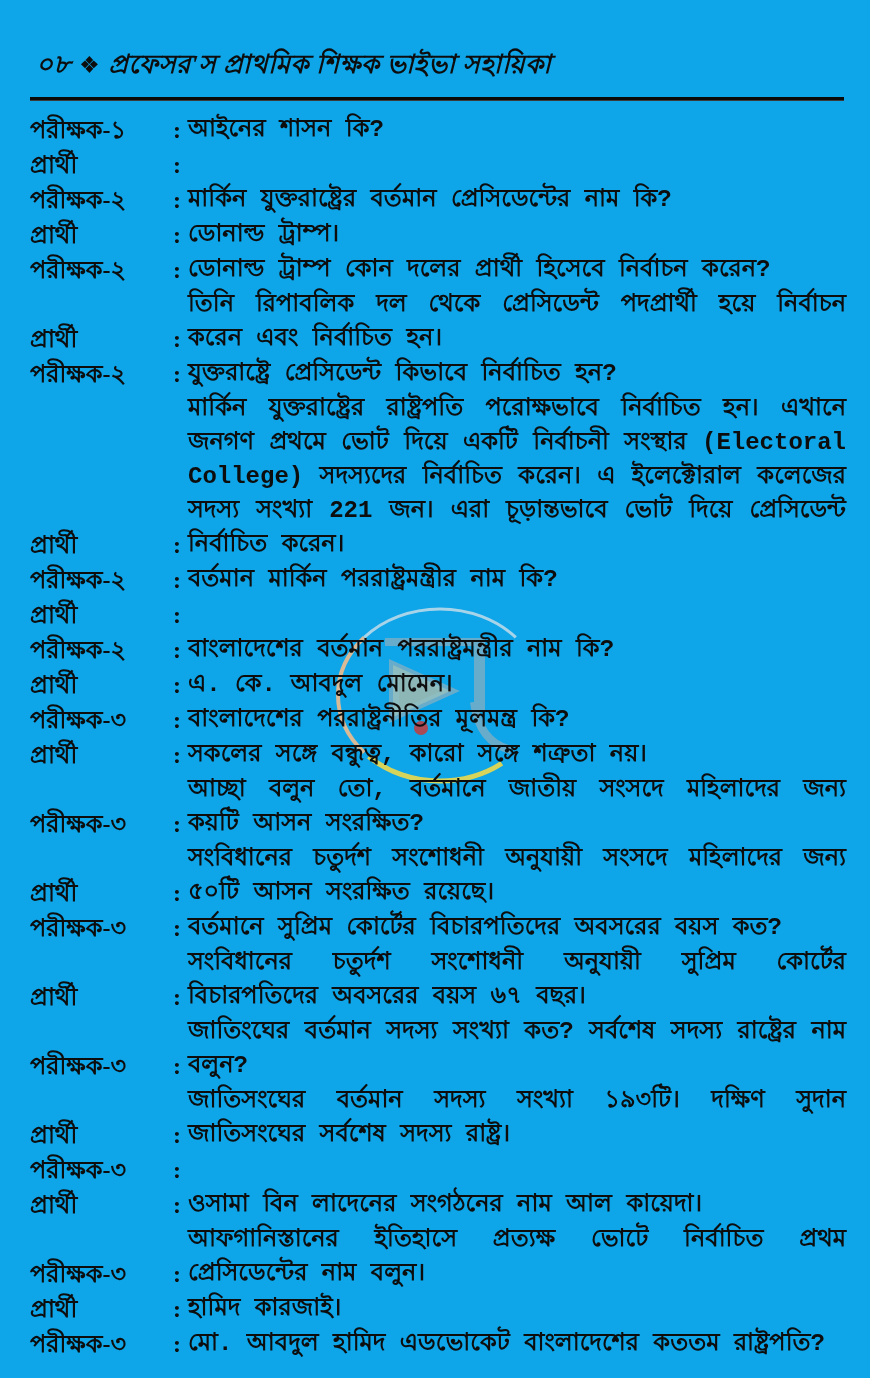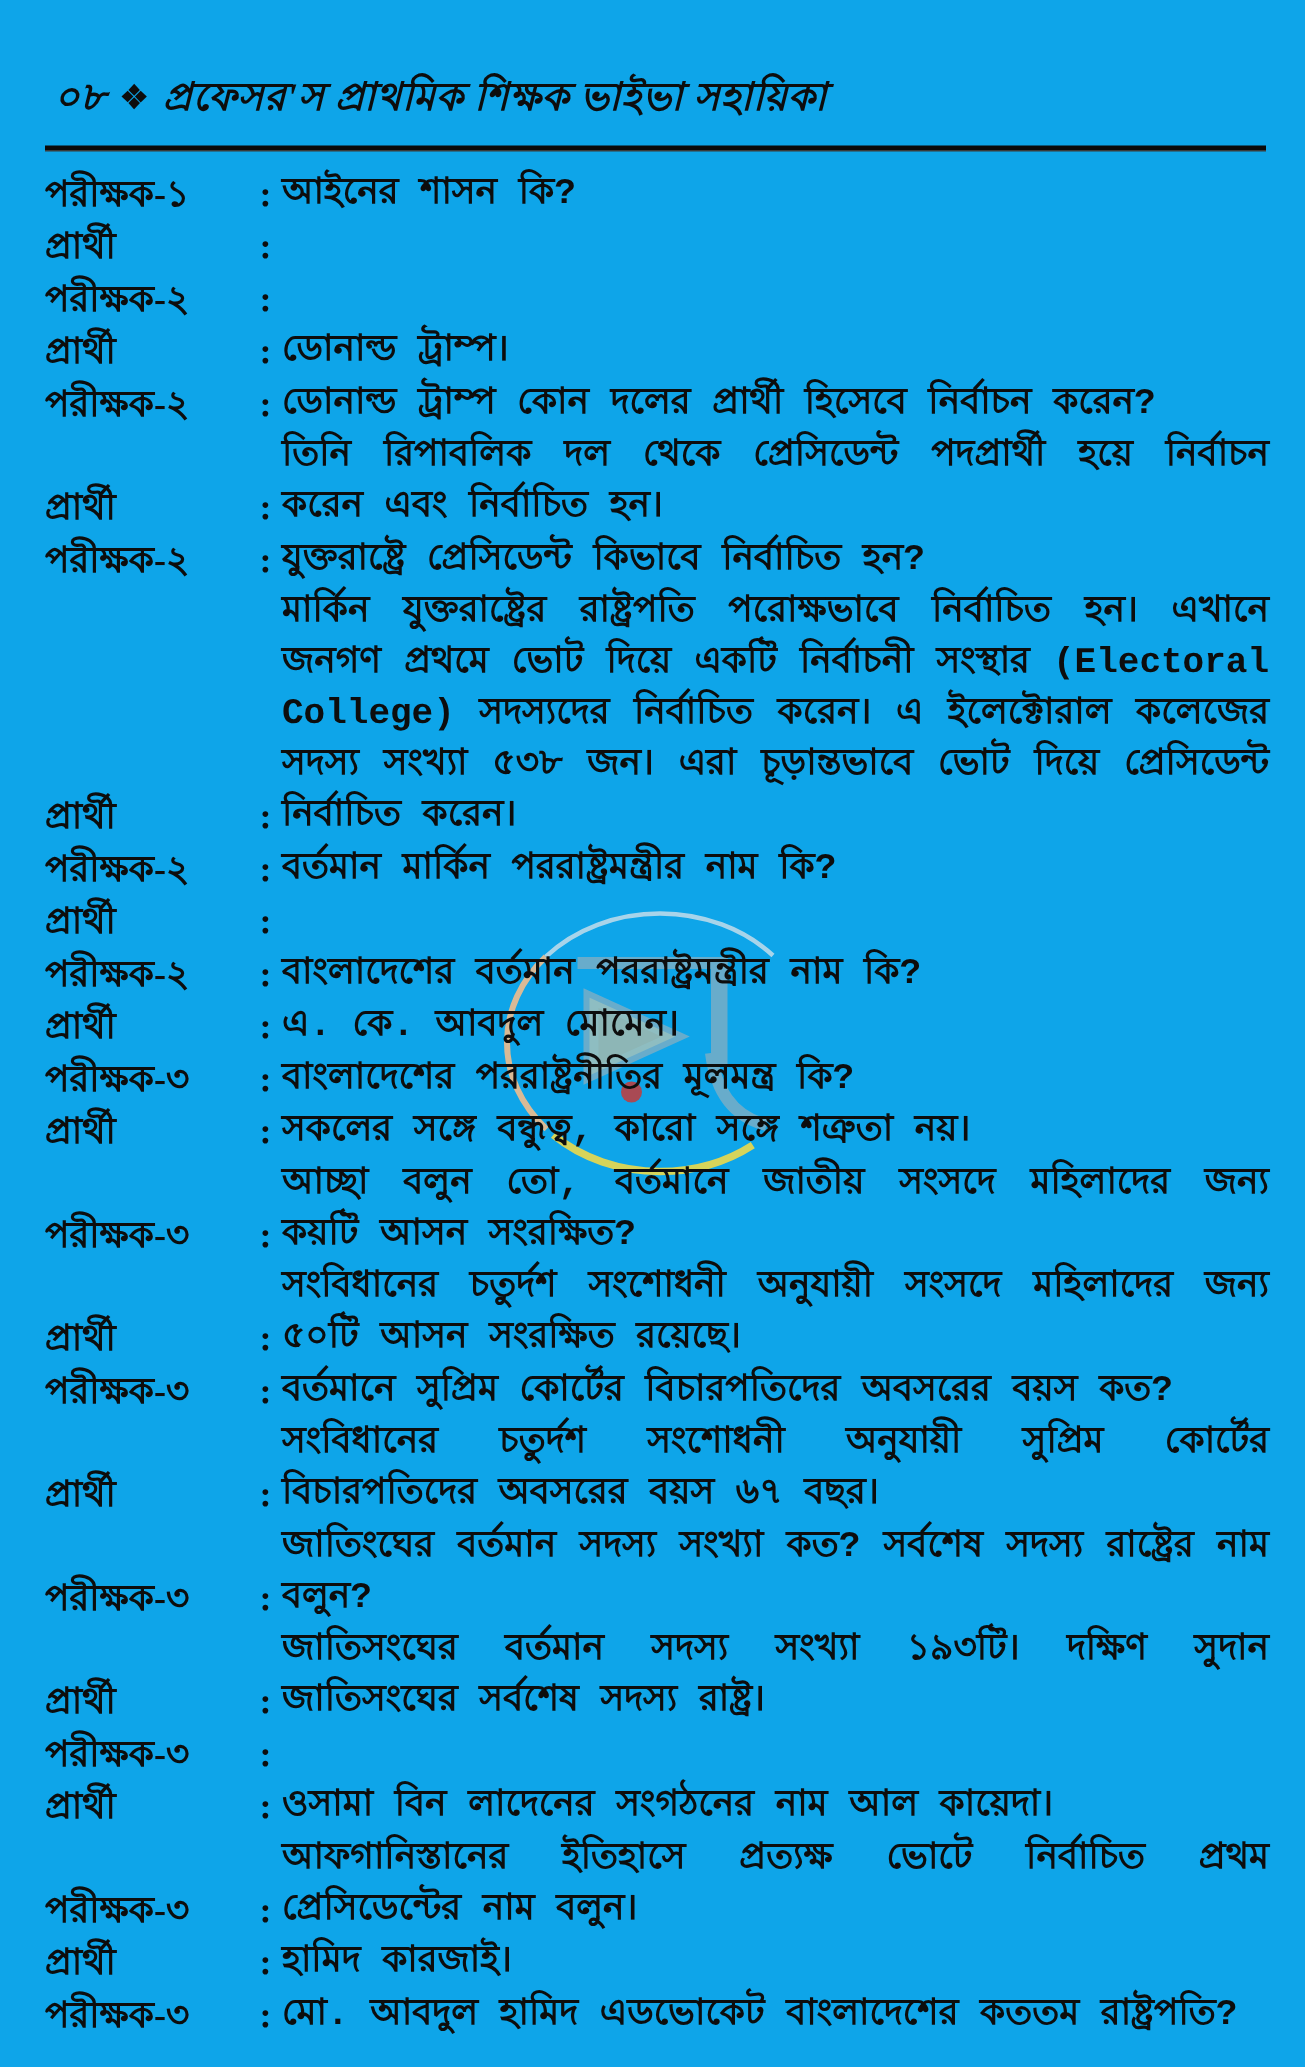--- a/index.html
+++ b/index.html
@@ -120,20 +120,21 @@
     </div>
 
     <div class="row">
       <span class="speaker">প্রার্থী</span>
       <span class="colon">:</span>
     </div>
 
     <div class="row">
       <span class="speaker">পরীক্ষক-২</span>
       <span class="colon">:</span>
+      <span class="utterance">মার্কিন যুক্তরাষ্ট্রের বর্তমান প্রেসিডেন্টের নাম কি?</span>
     </div>
 
     <div class="row">
       <span class="speaker">প্রার্থী</span>
       <span class="colon">:</span>
       <span class="utterance">ডোনাল্ড ট্রাম্প।</span>
     </div>
 
     <div class="row">
       <span class="speaker">পরীক্ষক-২</span>
@@ -149,21 +150,21 @@
 
     <div class="row">
       <span class="speaker">পরীক্ষক-২</span>
       <span class="colon">:</span>
       <span class="utterance">যুক্তরাষ্ট্রে প্রেসিডেন্ট কিভাবে নির্বাচিত হন?</span>
     </div>
 
     <div class="row">
       <span class="speaker">প্রার্থী</span>
       <span class="colon">:</span>
-      <span class="utterance">মার্কিন যুক্তরাষ্ট্রের রাষ্ট্রপতি পরোক্ষভাবে নির্বাচিত হন। এখানে জনগণ প্রথমে ভোট দিয়ে একটি নির্বাচনী সংস্থার (Electoral College) সদস্যদের নির্বাচিত করেন। এ ইলেক্টোরাল কলেজের সদস্য সংখ্যা ৫৩৮ জন। এরা চূড়ান্তভাবে ভোট দিয়ে প্রেসিডেন্ট নির্বাচিত করেন।</span>
+      <span class="utterance">মার্কিন যুক্তরাষ্ট্রের রাষ্ট্রপতি পরোক্ষভাবে নির্বাচিত হন। এখানে জনগণ প্রথমে ভোট দিয়ে একটি নির্বাচনী সংস্থার (Electoral College) সদস্যদের নির্বাচিত করেন। এ ইলেক্টোরাল কলেজের সদস্য সংখ্যা 221 জন। এরা চূড়ান্তভাবে ভোট দিয়ে প্রেসিডেন্ট নির্বাচিত করেন।</span>
     </div>
 
     <div class="row">
       <span class="speaker">পরীক্ষক-২</span>
       <span class="colon">:</span>
       <span class="utterance">বর্তমান মার্কিন পররাষ্ট্রমন্ত্রীর নাম কি?</span>
     </div>
 
     <div class="row">
       <span class="speaker">প্রার্থী</span>

